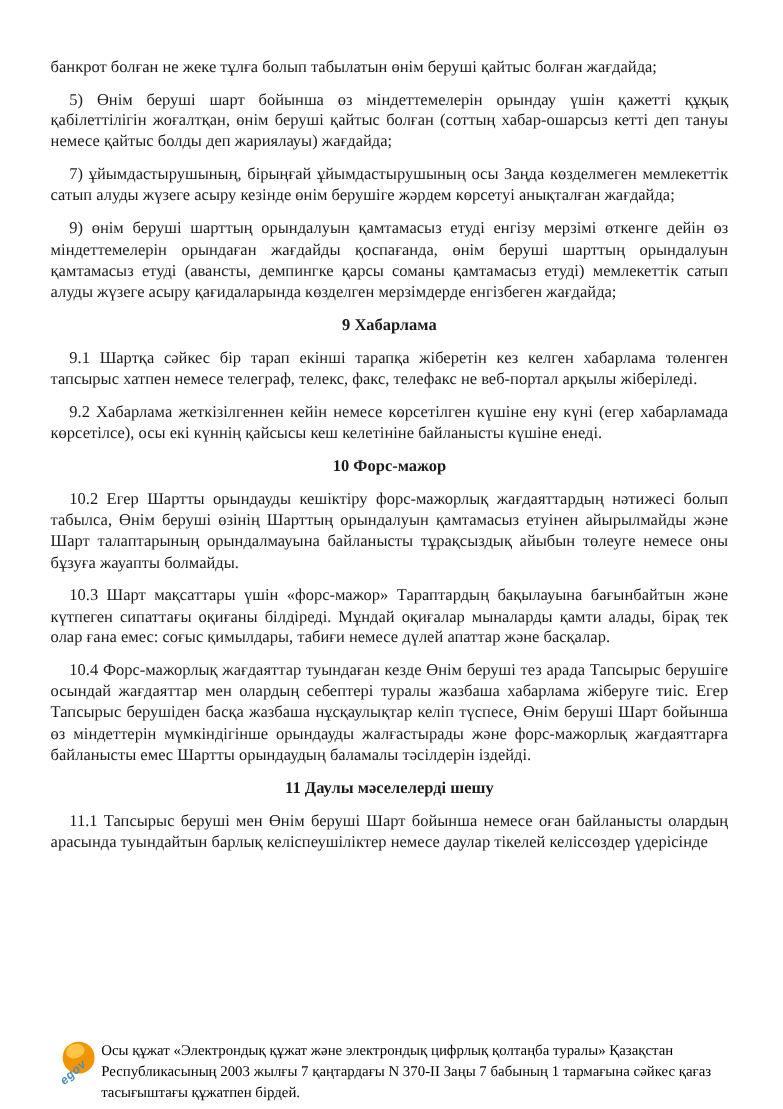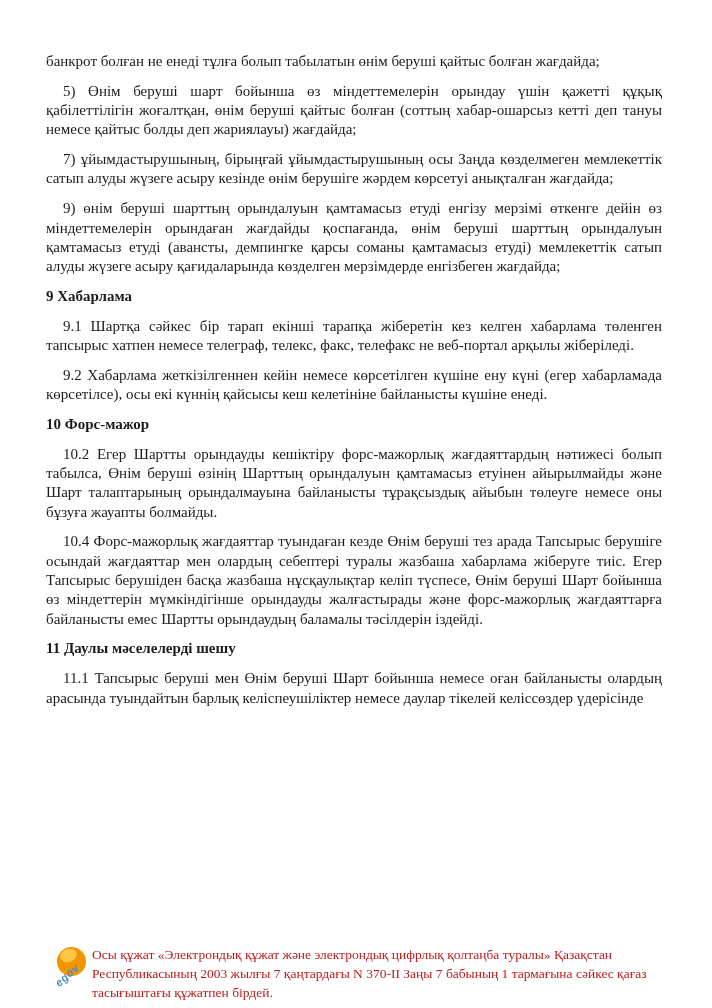--- a/index.html
+++ b/index.html
@@ -27,21 +27,21 @@
     text-align: justify;
   }
   .para {
     margin: 0 0 10.5px 0;
     text-indent: 17px;
   }
   .para.no-indent { text-indent: 0; }
   .heading {
     margin: 0 0 10.5px 0;
     text-indent: 0;
-    text-align: left;
+    text-align: center;
     font-weight: bold;
   }
   .stamp {
     position: absolute;
     left: 54px;
     top: 945px;
     display: flex;
     align-items: flex-start;
     z-index: 2;
   }
@@ -80,39 +80,40 @@
     font-size: 11px;
     color: #4a8fc0;
     transform: rotate(-42deg);
     letter-spacing: 0.5px;
   }
   .stamp-text {
     margin-left: 2px;
     padding-top: 1px;
     font-size: 13.5px;
     line-height: 18.8px;
-    color: #b91c1c;
+    color: #000000;
   }
   .stamp-text .line { white-space: nowrap; }
 </style>
 </head>
 <body>
 
 <div class="page">
 
   <div class="content">
-    <div class="para no-indent">банкрот болған не енеді тұлға болып табылатын өнім беруші қайтыс болған жағдайда;</div>
+    <div class="para no-indent">банкрот болған не жеке тұлға болып табылатын өнім беруші қайтыс болған жағдайда;</div>
     <div class="para">5) Өнім беруші шарт бойынша өз міндеттемелерін орындау үшін қажетті құқық қабілеттілігін жоғалтқан, өнім беруші қайтыс болған (соттың хабар-ошарсыз кетті деп тануы немесе қайтыс болды деп жариялауы) жағдайда;</div>
     <div class="para">7) ұйымдастырушының, бірыңғай ұйымдастырушының осы Заңда көзделмеген мемлекеттік сатып алуды жүзеге асыру кезінде өнім берушіге жәрдем көрсетуі анықталған жағдайда;</div>
     <div class="para">9) өнім беруші шарттың орындалуын қамтамасыз етуді енгізу мерзімі өткенге дейін өз міндеттемелерін орындаған жағдайды қоспағанда, өнім беруші шарттың орындалуын қамтамасыз етуді (авансты, демпингке қарсы соманы қамтамасыз етуді) мемлекеттік сатып алуды жүзеге асыру қағидаларында көзделген мерзімдерде енгізбеген жағдайда;</div>
     <div class="heading">9 Хабарлама</div>
     <div class="para">9.1 Шартқа сәйкес бір тарап екінші тарапқа жіберетін кез келген хабарлама төленген тапсырыс хатпен немесе телеграф, телекс, факс, телефакс не веб-портал арқылы жіберіледі.</div>
     <div class="para">9.2 Хабарлама жеткізілгеннен кейін немесе көрсетілген күшіне ену күні (егер хабарламада көрсетілсе), осы екі күннің қайсысы кеш келетініне байланысты күшіне енеді.</div>
     <div class="heading">10 Форс-мажор</div>
     <div class="para">10.2 Егер Шартты орындауды кешіктіру форс-мажорлық жағдаяттардың нәтижесі болып табылса, Өнім беруші өзінің Шарттың орындалуын қамтамасыз етуінен айырылмайды және Шарт талаптарының орындалмауына байланысты тұрақсыздық айыбын төлеуге немесе оны бұзуға жауапты болмайды.</div>
+    <div class="para">10.3 Шарт мақсаттары үшін «форс-мажор» Тараптардың бақылауына бағынбайтын және күтпеген сипаттағы оқиғаны білдіреді. Мұндай оқиғалар мыналарды қамти алады, бірақ тек олар ғана емес: соғыс қимылдары, табиғи немесе дүлей апаттар және басқалар.</div>
     <div class="para">10.4 Форс-мажорлық жағдаяттар туындаған кезде Өнім беруші тез арада Тапсырыс берушіге осындай жағдаяттар мен олардың себептері туралы жазбаша хабарлама жіберуге тиіс. Егер Тапсырыс берушіден басқа жазбаша нұсқаулықтар келіп түспесе, Өнім беруші Шарт бойынша өз міндеттерін мүмкіндігінше орындауды жалғастырады және форс-мажорлық жағдаяттарға байланысты емес Шартты орындаудың баламалы тәсілдерін іздейді.</div>
     <div class="heading">11 Даулы мәселелерді шешу</div>
     <div class="para">11.1 Тапсырыс беруші мен Өнім беруші Шарт бойынша немесе оған байланысты олардың арасында туындайтын барлық келіспеушіліктер немесе даулар тікелей келіссөздер үдерісінде</div>
   </div>
 
   <div class="stamp">
     <div class="stamp-logo">
       <div class="circle"></div>
       <div class="circle-hi"></div>
       <div class="egov-text">egov</div>

